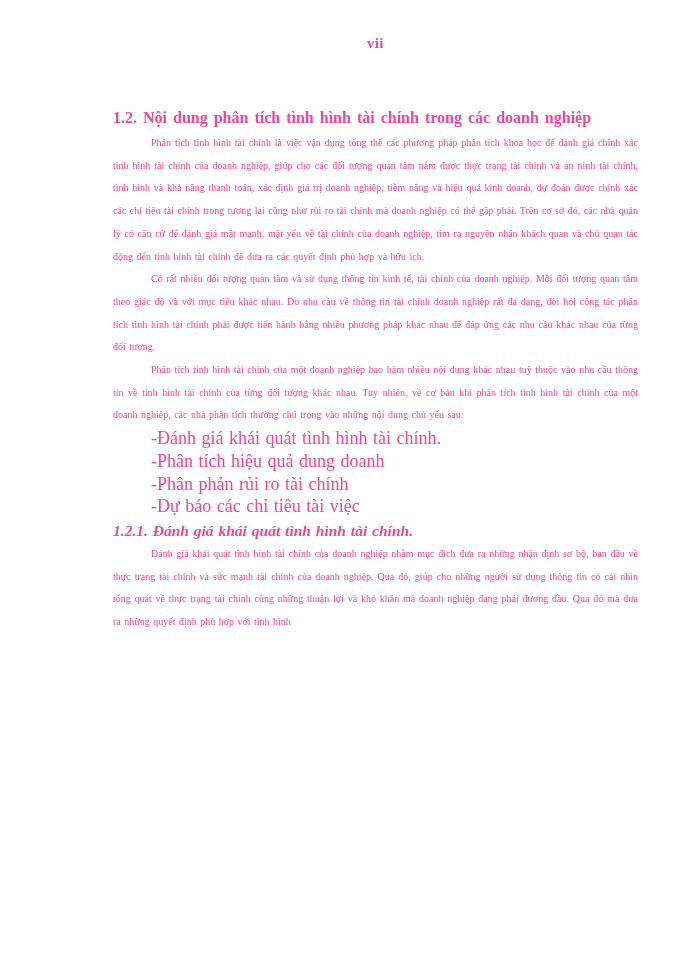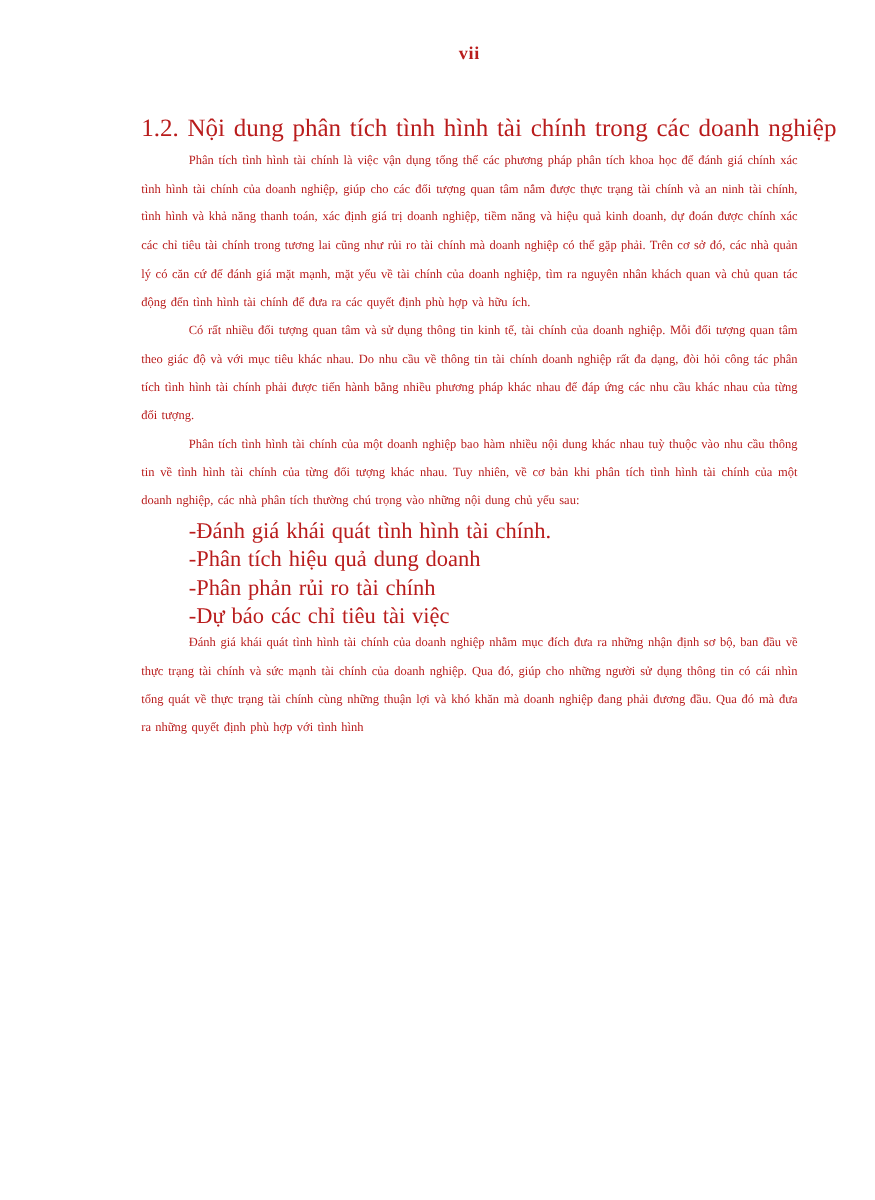--- a/index.html
+++ b/index.html
@@ -6,44 +6,44 @@
     margin: 0;
     padding: 0;
     background: #ffffff;
   }
   .page {
     position: relative;
     width: 700px;
     height: 960px;
     background: #ffffff;
     font-family: "Liberation Serif", "DejaVu Serif", serif;
-    color: #b91c1c;
+    color: #ec4899;
     overflow: hidden;
   }
   .page-number {
     position: absolute;
     top: 35px;
     left: 113px;
     width: 525px;
     text-align: center;
     font-size: 14.5px;
     font-weight: bold;
     letter-spacing: 0.5px;
   }
   .content {
     position: absolute;
     top: 90px;
     left: 113px;
     width: 525px;
   }
   .section-heading {
-    font-size: 20px;
-    font-weight: normal;
+    font-size: 16px;
+    font-weight: bold;
     line-height: 23px;
-    margin: 2px 0 3px 0;
+    margin: 16px 0 3px 0;
     word-spacing: 2px;
     white-space: nowrap;
   }
   .para {
     font-size: 10px;
     line-height: 22.7px;
     text-align: justify;
     text-indent: 38px;
     margin: 0;
     word-spacing: 1px;
@@ -80,18 +80,19 @@
 
     <p class="para">Phân tích tình hình tài chính của một doanh nghiệp bao hàm nhiều nội dung khác nhau tuỳ thuộc vào nhu cầu thông tin về tình hình tài chính của từng đối tượng khác nhau. Tuy nhiên, về cơ bản khi phân tích tình hình tài chính của một doanh nghiệp, các nhà phân tích thường chú trọng vào những nội dung chủ yếu sau:</p>
 
     <div class="list">
       <div class="list-item">-Đánh giá khái quát tình hình tài chính.</div>
       <div class="list-item">-Phân tích hiệu quả dung doanh</div>
       <div class="list-item">-Phân phản rủi ro tài chính</div>
       <div class="list-item">-Dự báo các chỉ tiêu tài việc</div>
     </div>
 
+    <h2 class="subsection-heading">1.2.1. Đánh giá khái quát tình hình tài chính.</h2>
 
 
     <p class="para">Đánh giá khái quát tình hình tài chính của doanh nghiệp nhằm mục đích đưa ra những nhận định sơ bộ, ban đầu về thực trạng tài chính và sức mạnh tài chính của doanh nghiệp. Qua đó, giúp cho những người sử dụng thông tin có cái nhìn tổng quát về thực trạng tài chính cùng những thuận lợi và khó khăn mà doanh nghiệp đang phải đương đầu. Qua đó mà đưa ra những quyết định phù hợp với tình hình</p>
 
   </div>
 </div>
 
 </body></html>

